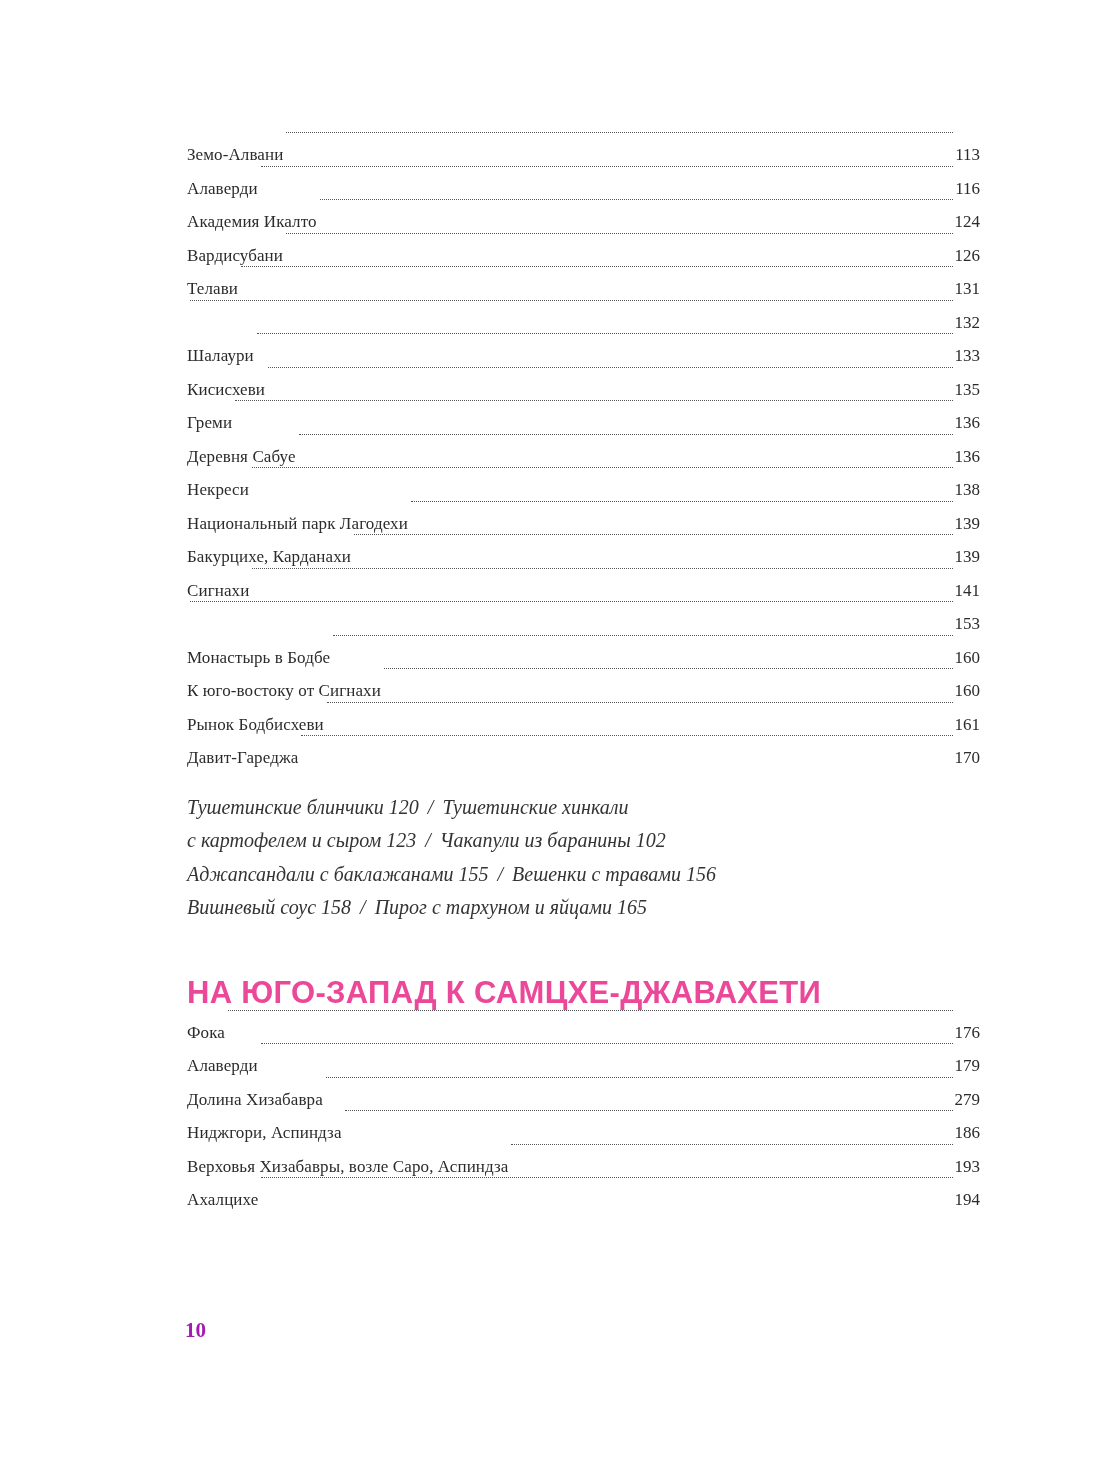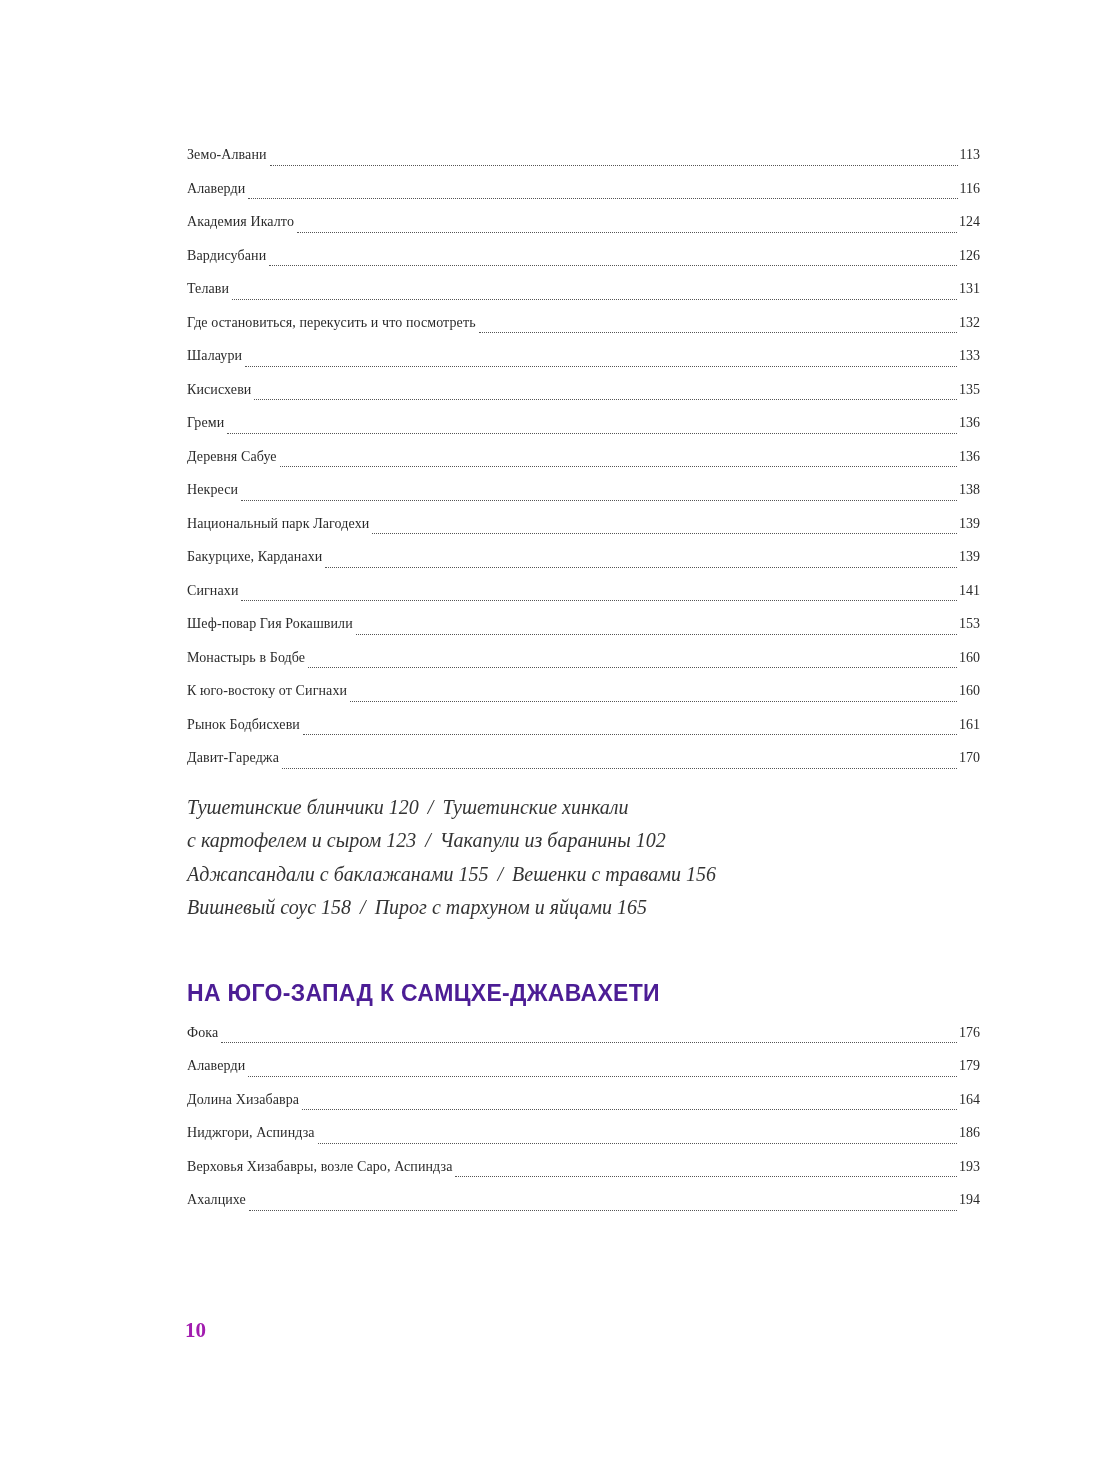--- a/index.html
+++ b/index.html
@@ -1,28 +1,28 @@
 <!DOCTYPE html>
 <html><head>
 <meta charset="utf-8">
 <style>
   html, body { margin: 0; padding: 0; background: #ffffff; }
   body { width: 1100px; height: 1467px; position: relative; overflow: hidden;
          font-family: "Liberation Serif", "DejaVu Serif", serif; color: #2b2b2b; }
   .page { position: absolute; left: 187px; top: 138px; width: 793px; }
   .toc-list { margin: 0; padding: 0; list-style: none; }
-  .toc-row { display: flex; align-items: flex-end; height: 33.5px; font-size: 14px; line-height: 33.5px; }
+  .toc-row { display: flex; align-items: flex-start; height: 33.5px; font-size: 17px; line-height: 33.5px; }
   .toc-title { white-space: nowrap; letter-spacing: 0.1px; }
   .toc-leader { flex: 1; margin: 0 2px 0 3px; border-bottom: 1px dotted #555; position: relative; top: -6px; height: 0; }
   .toc-page { white-space: nowrap; }
   .recipes { margin-top: 16px; font-style: italic; font-size: 20px; line-height: 33.5px; color: #333; font-family: Liberation Serif, serif; }
   .recipe-line { white-space: nowrap; }
   .sep { margin: 0 9px; }
   .section-heading { margin-top: 51px; margin-bottom: 6px; font-family: "Liberation Sans", "DejaVu Sans", sans-serif;
-                     font-weight: bold; font-size: 23px; color: #4c1d95; letter-spacing: 0.3px; line-height: 34px; }
+                     font-weight: bold; font-size: 31px; color: #ec4899; letter-spacing: 0.3px; line-height: 34px; }
   .page-number { position: absolute; left: 185px; top: 1318px; font-size: 21px; font-weight: bold; color: #a21caf; }
 </style>
 </head>
 <body>
 
 <div class="page">
   <ul class="toc-list" id="toc1">
       <li class="toc-row">
         <span class="toc-title">Земо-Алвани</span>
         <span class="toc-leader"></span>
@@ -42,21 +42,20 @@
         <span class="toc-title">Вардисубани</span>
         <span class="toc-leader"></span>
         <span class="toc-page">126</span>
       </li>
       <li class="toc-row">
         <span class="toc-title">Телави</span>
         <span class="toc-leader"></span>
         <span class="toc-page">131</span>
       </li>
       <li class="toc-row">
-        <span class="toc-title">Где остановиться, перекусить и что посмотреть</span>
         <span class="toc-leader"></span>
         <span class="toc-page">132</span>
       </li>
       <li class="toc-row">
         <span class="toc-title">Шалаури</span>
         <span class="toc-leader"></span>
         <span class="toc-page">133</span>
       </li>
       <li class="toc-row">
         <span class="toc-title">Кисисхеви</span>
@@ -87,21 +86,20 @@
         <span class="toc-title">Бакурцихе, Карданахи</span>
         <span class="toc-leader"></span>
         <span class="toc-page">139</span>
       </li>
       <li class="toc-row">
         <span class="toc-title">Сигнахи</span>
         <span class="toc-leader"></span>
         <span class="toc-page">141</span>
       </li>
       <li class="toc-row">
-        <span class="toc-title">Шеф-повар Гия Рокашвили</span>
         <span class="toc-leader"></span>
         <span class="toc-page">153</span>
       </li>
       <li class="toc-row">
         <span class="toc-title">Монастырь в Бодбе</span>
         <span class="toc-leader"></span>
         <span class="toc-page">160</span>
       </li>
       <li class="toc-row">
         <span class="toc-title">К юго-востоку от Сигнахи</span>
@@ -136,21 +134,21 @@
         <span class="toc-page">176</span>
       </li>
       <li class="toc-row">
         <span class="toc-title">Алаверди</span>
         <span class="toc-leader"></span>
         <span class="toc-page">179</span>
       </li>
       <li class="toc-row">
         <span class="toc-title">Долина Хизабавра</span>
         <span class="toc-leader"></span>
-        <span class="toc-page">164</span>
+        <span class="toc-page">279</span>
       </li>
       <li class="toc-row">
         <span class="toc-title">Ниджгори, Аспиндза</span>
         <span class="toc-leader"></span>
         <span class="toc-page">186</span>
       </li>
       <li class="toc-row">
         <span class="toc-title">Верховья Хизабавры, возле Саро, Аспиндза</span>
         <span class="toc-leader"></span>
         <span class="toc-page">193</span>

